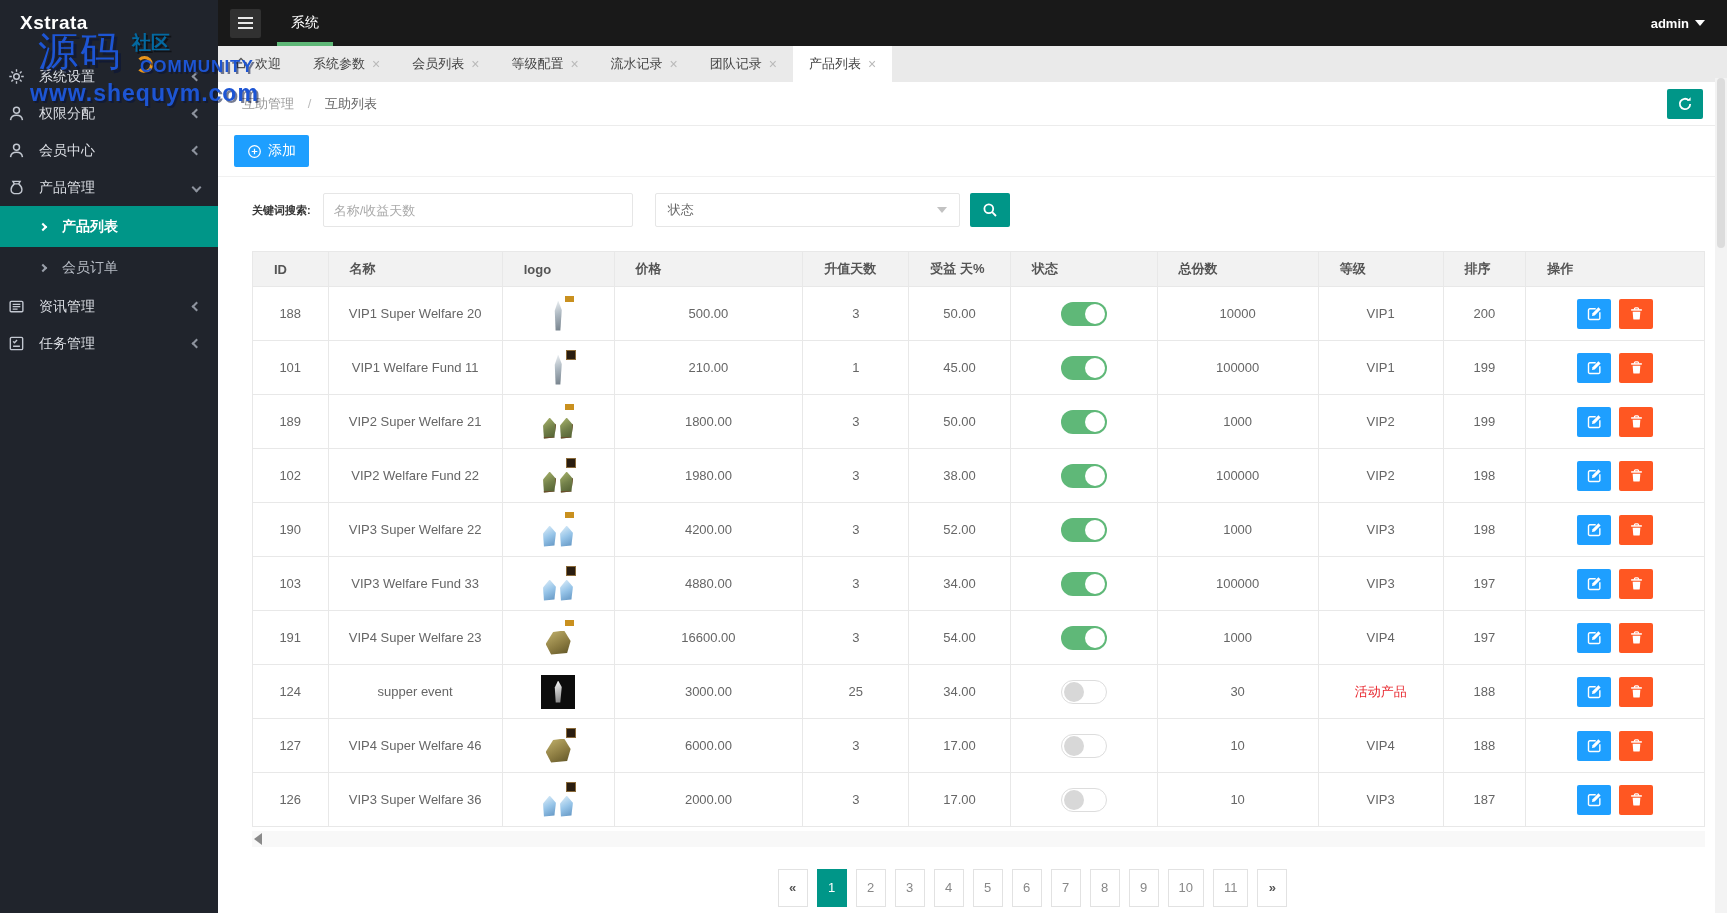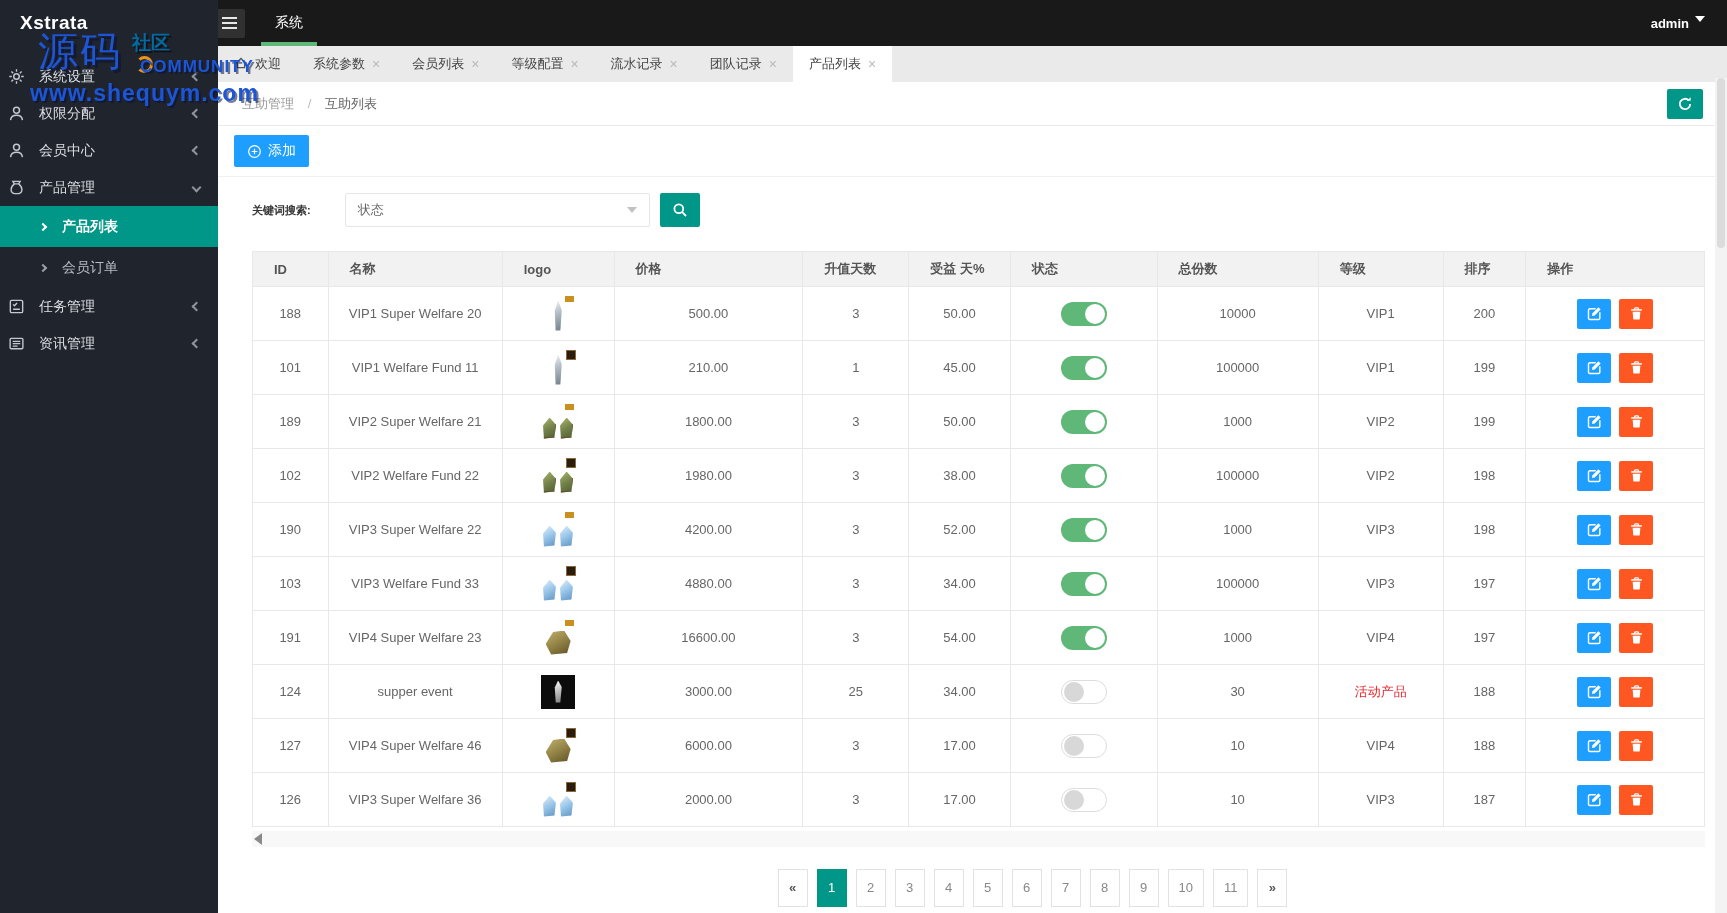--- a/index.html
+++ b/index.html
@@ -32,26 +32,26 @@
 
   
   .wm{position:absolute;left:30px;top:30px;width:420px;height:110px;z-index:60;pointer-events:none;color:#1d55d4;}
   .wm-cn{position:absolute;left:8px;top:-6px;font-size:40px;font-weight:normal;letter-spacing:2px;text-shadow:3px 3px 0 rgba(8,18,58,.55);}
   .wm-cn2{position:absolute;left:102px;top:0px;font-size:19px;font-weight:bold;color:#0369a1;text-shadow:2px 2px 0 rgba(0,0,0,.5);}
   .wm-ring{position:absolute;left:106px;top:26px;width:17px;height:17px;border:3px solid #e8951c;border-radius:50%;border-left-color:transparent;}
   .wm-en{position:absolute;left:110px;top:27px;font-size:17px;font-weight:bold;letter-spacing:1px;text-shadow:2px 2px 0 rgba(8,18,58,.55);}
   .wm-url{position:absolute;left:0;top:50px;font-size:23px;font-weight:bold;letter-spacing:1px;text-shadow:2px 2px 0 rgba(8,18,58,.55);}
 
   
-  .topbar{position:absolute;left:202px;right:0;top:0;height:46px;background:#191919;z-index:4;display:flex;align-items:center;}
+  .topbar{position:absolute;left:218px;right:0;top:0;height:46px;background:#191919;z-index:4;display:flex;align-items:center;}
   .burger{width:31px;height:29px;background:#313131;border-radius:2px;margin-left:12px;display:flex;flex-direction:column;justify-content:center;gap:3px;align-items:center;cursor:pointer;}
   .burger i{display:block;width:15px;height:2px;background:#e8e8e8;}
   .top-sys{position:relative;height:46px;line-height:44px;color:#fff;font-size:14px;padding:0 18px;margin-left:12px;cursor:pointer;}
   .top-sys .underline{position:absolute;left:4px;right:4px;bottom:0;height:4px;background:var(--switch-on);}
-  .top-right{margin-left:auto;margin-right:22px;display:flex;gap:6px;color:#fff;font-size:13px;font-weight:bold;cursor:pointer;}
+  .top-right{margin-left:auto;margin-right:22px;display:flex;align-items:center;gap:6px;color:#fff;font-size:13px;font-weight:bold;cursor:pointer;}
   .caret-down{width:0;height:0;border-left:5px solid transparent;border-right:5px solid transparent;border-top:6px solid #fff;}
 
   
   .main{position:absolute;left:218px;top:46px;right:0;bottom:0;background:#fff;}
 
   .tabbar{height:36px;background:#eaeaea;display:flex;align-items:stretch;overflow:hidden;}
   .tab{display:flex;align-items:center;gap:7px;padding:4px 16px;font-size:13px;color:#444;cursor:pointer;white-space:nowrap;}
   .tab .tab-close{color:#b9b9b9;font-size:14px;line-height:1;}
   .tab.active{background:#fff;}
   .tab .home-ic{width:14px;height:14px;}
@@ -168,35 +168,35 @@
         <span class="chev chev-right"></span>
         <span>产品列表</span>
       </div>
       <div class="side-sub">
         <span class="chev chev-right"></span>
         <span>会员订单</span>
       </div>
       <div class="side-item">
         <span class="side-icon">
           <svg viewBox="0 0 16 16">
+            <rect x="2" y="3.2" width="12" height="9.8" rx="1" fill="none" stroke="currentColor" stroke-width="1.3"></rect>
+            <path d="M4.4 6h7.2M4.4 8.2h7.2M4.4 10.4h4.6" stroke="currentColor" stroke-width="1.2" fill="none"></path>
+          </svg>
+        </span>
+        <span class="side-label">资讯管理</span>
+        <span class="chev chev-left"></span>
+      </div>
+      <div class="side-item">
+        <span class="side-icon">
+          <svg viewBox="0 0 16 16">
             <rect x="2.2" y="2.2" width="11.6" height="11.6" rx="1.2" fill="none" stroke="currentColor" stroke-width="1.3"></rect>
             <path d="M4.8 6l1.3 1.3 2.4-2.5M4.8 10.6h6.4" fill="none" stroke="currentColor" stroke-width="1.3"></path>
           </svg>
         </span>
         <span class="side-label">任务管理</span>
-        <span class="chev chev-left"></span>
-      </div>
-      <div class="side-item">
-        <span class="side-icon">
-          <svg viewBox="0 0 16 16">
-            <rect x="2" y="3.2" width="12" height="9.8" rx="1" fill="none" stroke="currentColor" stroke-width="1.3"></rect>
-            <path d="M4.4 6h7.2M4.4 8.2h7.2M4.4 10.4h4.6" stroke="currentColor" stroke-width="1.2" fill="none"></path>
-          </svg>
-        </span>
-        <span class="side-label">资讯管理</span>
         <span class="chev chev-left"></span>
       </div>
     </nav>
 </aside>
 
 <div class="wm">
   <span class="wm-cn">源码</span>
   <span class="wm-cn2">社区</span>
   <span class="wm-ring"></span>
   <div class="wm-en">COMMUNITY</div>
@@ -273,20 +273,21 @@
       <svg viewBox="0 0 16 16">
         <circle cx="8" cy="8" r="6.2" fill="none" stroke="#fff" stroke-width="1.3"></circle>
         <path d="M8 5v6M5 8h6" stroke="#fff" stroke-width="1.3"></path>
       </svg>
       <span>添加</span>
     </button>
   </div>
 
   <div class="filters">
     <span class="f-label">关键词搜索:</span>
+    <input class="kw-input" type="text" placeholder="名称/收益天数" style="">
     <div class="status-select">
       <span>状态</span>
       <span class="sel-caret"></span>
     </div>
     <button class="search-btn">
       <svg viewBox="0 0 16 16">
         <circle cx="6.8" cy="6.8" r="4.4" fill="none" stroke="#fff" stroke-width="1.8"></circle>
         <path d="M10.2 10.2L14 14" stroke="#fff" stroke-width="1.8"></path>
       </svg>
     </button>

